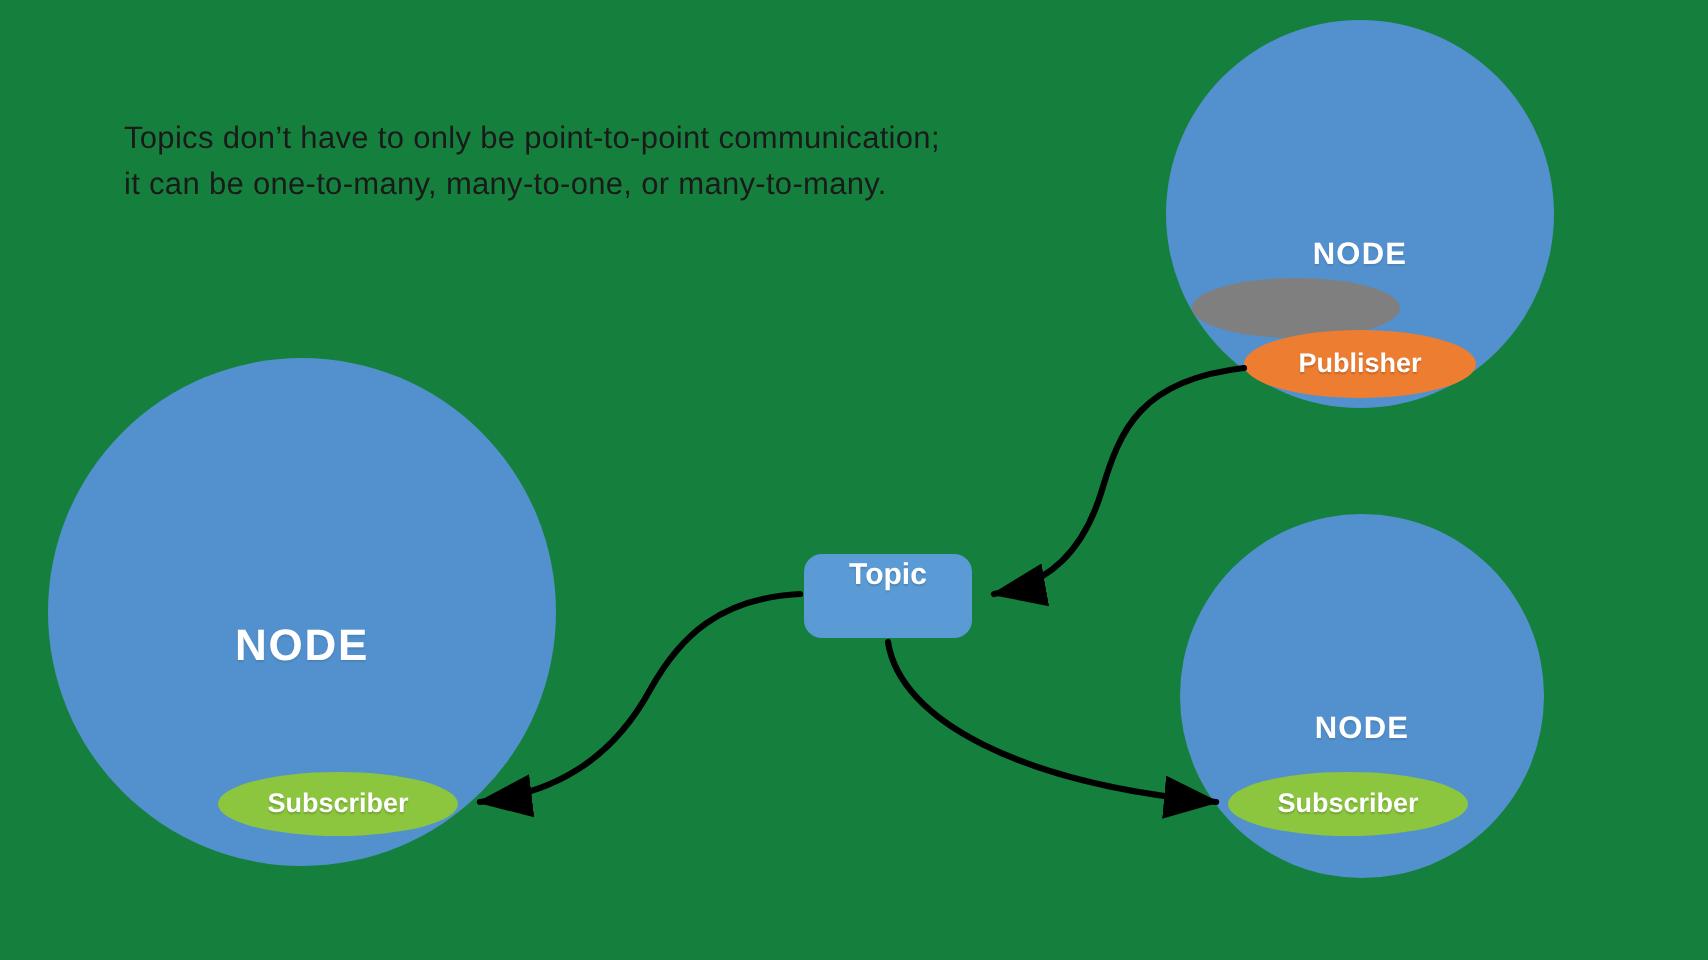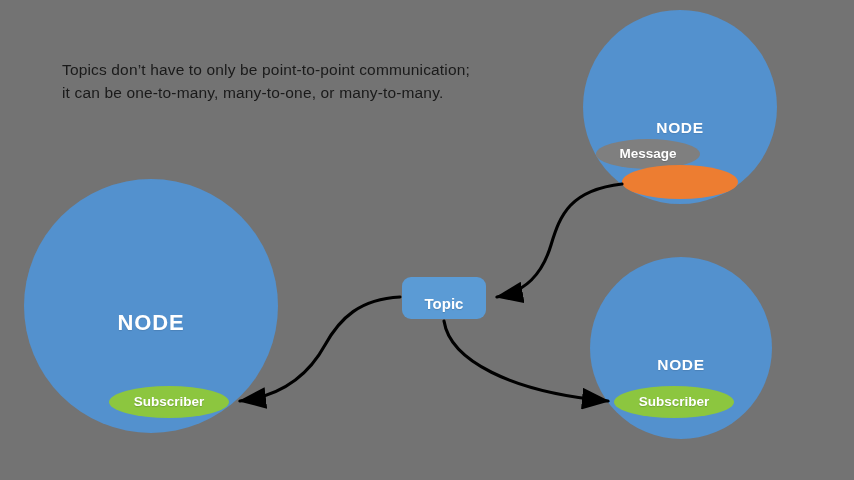--- a/index.html
+++ b/index.html
@@ -7,21 +7,21 @@
     padding: 0;
     background: #ffffff;
   }
   body {
     font-family: "Liberation Sans", sans-serif;
   }
   #canvas {
     position: relative;
     width: 854px;
     height: 480px;
-    background: #737373;
+    background: #15803d;
     overflow: hidden;
   }
   #diagram-svg {
     position: absolute;
     left: 0;
     top: 0;
     width: 854px;
     height: 480px;
   }
   .caption {
@@ -97,22 +97,22 @@
   </svg>
 
   <div class="caption">Topics don’t have to only be point-to-point communication; it can be one-to-many, many-to-one, or many-to-many.</div>
 
   <div class="node-label" style="left:71px; top:294px; width:160px; font-size:22px;">NODE</div>
 
   <div class="pill-label" style="left:109px; top:394px; width:120px;">Subscriber</div>
 
   <div class="node-label" style="left:620px; top:103px; width:120px; font-size:15.5px;">NODE</div>
 
-  <div class="pill-label" style="left:588px; top:146px; width:120px;">Message</div>
 
+  <div class="pill-label" style="left:620px; top:174px; width:120px;">Publisher</div>
 
   <div class="node-label" style="left:621px; top:340px; width:120px; font-size:15.5px;">NODE</div>
 
   <div class="pill-label" style="left:614px; top:394px; width:120px;">Subscriber</div>
 
-  <div class="topic-label" style="left:402px; top:295px; width:84px;">Topic</div>
+  <div class="topic-label" style="left:402px; top:279px; width:84px;">Topic</div>
 
 </div>
 
 </body></html>

